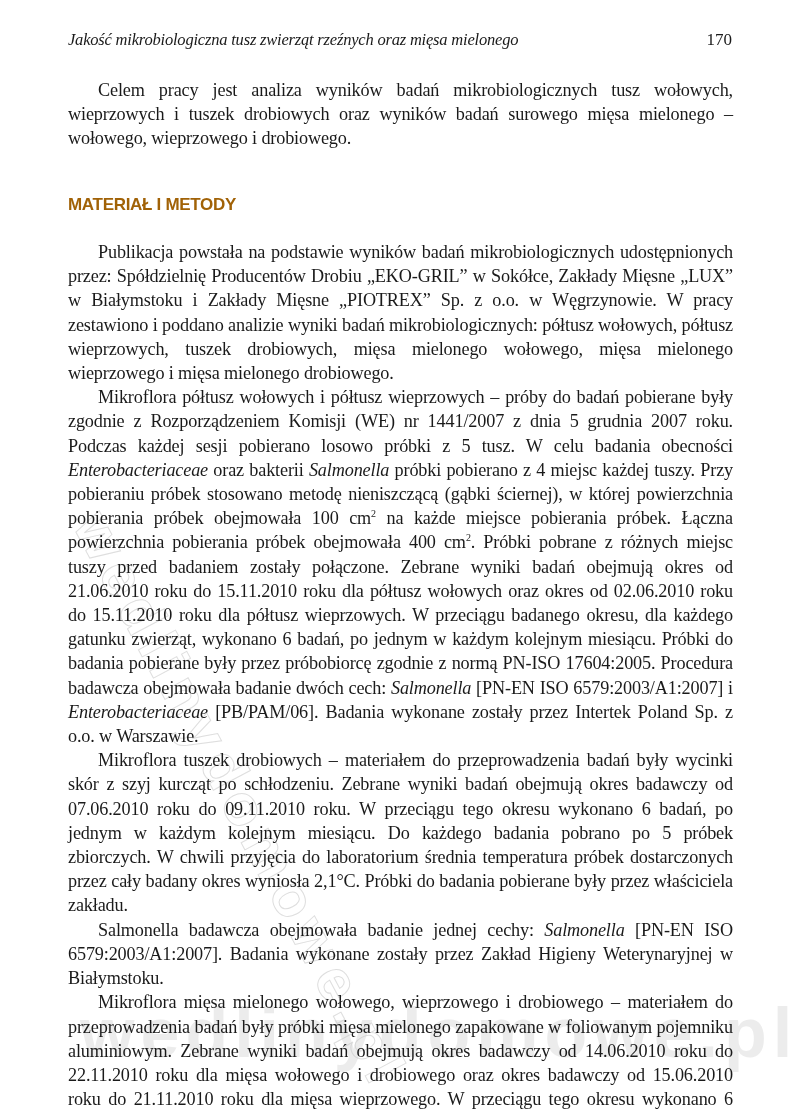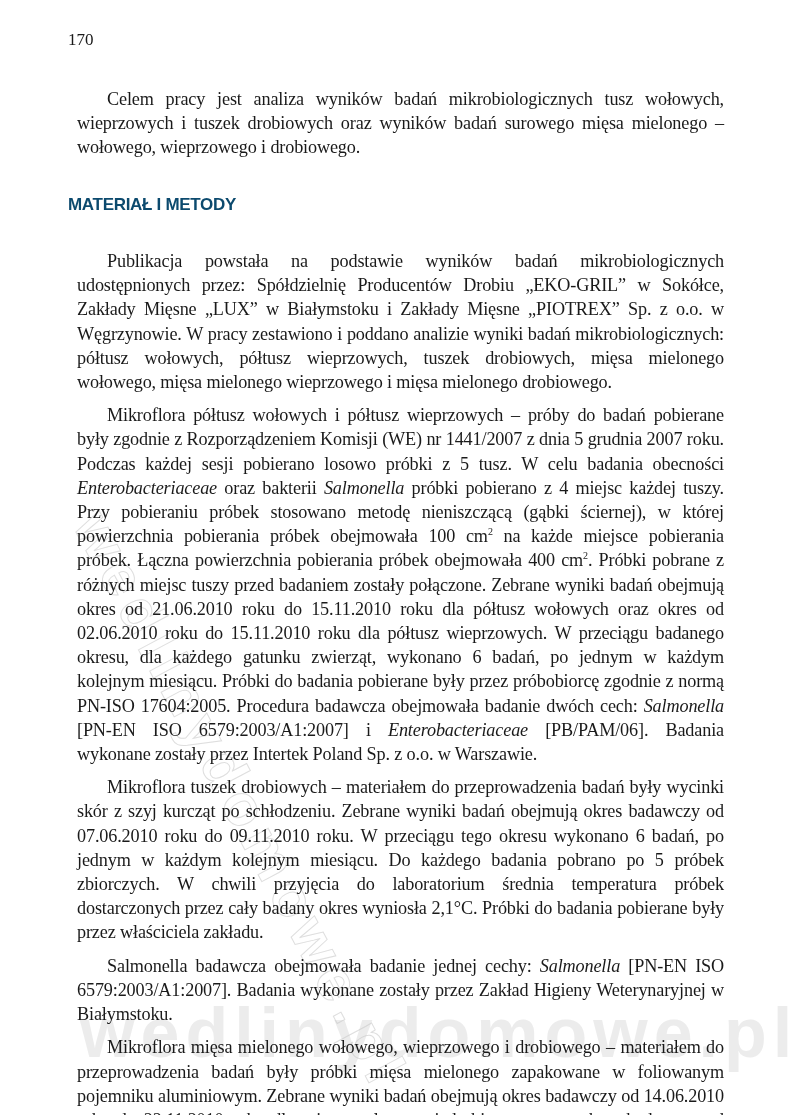--- a/index.html
+++ b/index.html
@@ -6,25 +6,25 @@
   body { width: 800px; height: 1115px; position: relative; overflow: hidden;
          font-family: "Liberation Serif", serif; color: #1a1a1a; }
   .page { position: absolute; left: 0; top: 0; width: 800px; height: 1115px; }
   .running-header { position: absolute; left: 68px; right: 68px; top: 30px;
          display: flex; justify-content: space-between; align-items: baseline;
          font-size: 16.5px; }
   .running-title { font-style: italic; letter-spacing: -0.2px; }
   .page-number { font-size: 17px; }
   .body-text { position: absolute; left: 68px; width: 665px; font-size: 18.2px;
          line-height: 24.2px; text-align: justify; letter-spacing: -0.15px; }
-  .body-text p { margin: 9px; text-indent: 30px; }
+  .body-text p { margin: 0; text-indent: 30px; }
   .aim { top: 78px; }
   .section-heading { position: absolute; left: 68px; top: 195px; margin: 0;
          font-family: "Liberation Sans", sans-serif; font-weight: bold;
-         font-size: 17px; letter-spacing: -0.3px; color: #0c4a6e; }
+         font-size: 17px; letter-spacing: -0.3px; color: #a16207; }
   .methods { top: 240px; }
   .methods p { text-indent: 30px; }
   sup { font-size: 10px; line-height: 0; vertical-align: super; }
   .wm-diagonal { position: absolute; left: 120px; top: 500px; transform: rotate(62deg);
          transform-origin: left top; font-family: "Liberation Sans", sans-serif;
          font-size: 58px; font-weight: bold; color: transparent;
          -webkit-text-stroke: 1px rgba(160,160,160,0.35); letter-spacing: 8px;
          white-space: nowrap; pointer-events: none; }
   .wm-bottom { position: absolute; left: 80px; top: 993px; width: 640px; text-align: center;
          font-family: "Liberation Sans", sans-serif; font-size: 70px; font-weight: bold;
@@ -33,20 +33,21 @@
 </style>
 </head>
 <body>
 
 <div class="page">
 
   <div class="wm-diagonal">wedlinydomowe.pl</div>
   <div class="wm-bottom">wedlinydomowe.pl</div>
 
   <div class="running-header">
+    <span class="running-title">Jakość mikrobiologiczna tusz zwierząt rzeźnych oraz mięsa mielonego</span>
     <span class="page-number">170</span>
   </div>
 
   <div class="body-text aim">
     <p>Celem pracy jest analiza wyników badań mikrobiologicznych tusz wołowych, wieprzowych i tuszek drobiowych oraz wyników badań surowego mięsa mielonego – wołowego, wieprzowego i drobiowego.</p>
   </div>
 
   <h2 class="section-heading">MATERIAŁ I METODY</h2>
 
   <div class="body-text methods">

